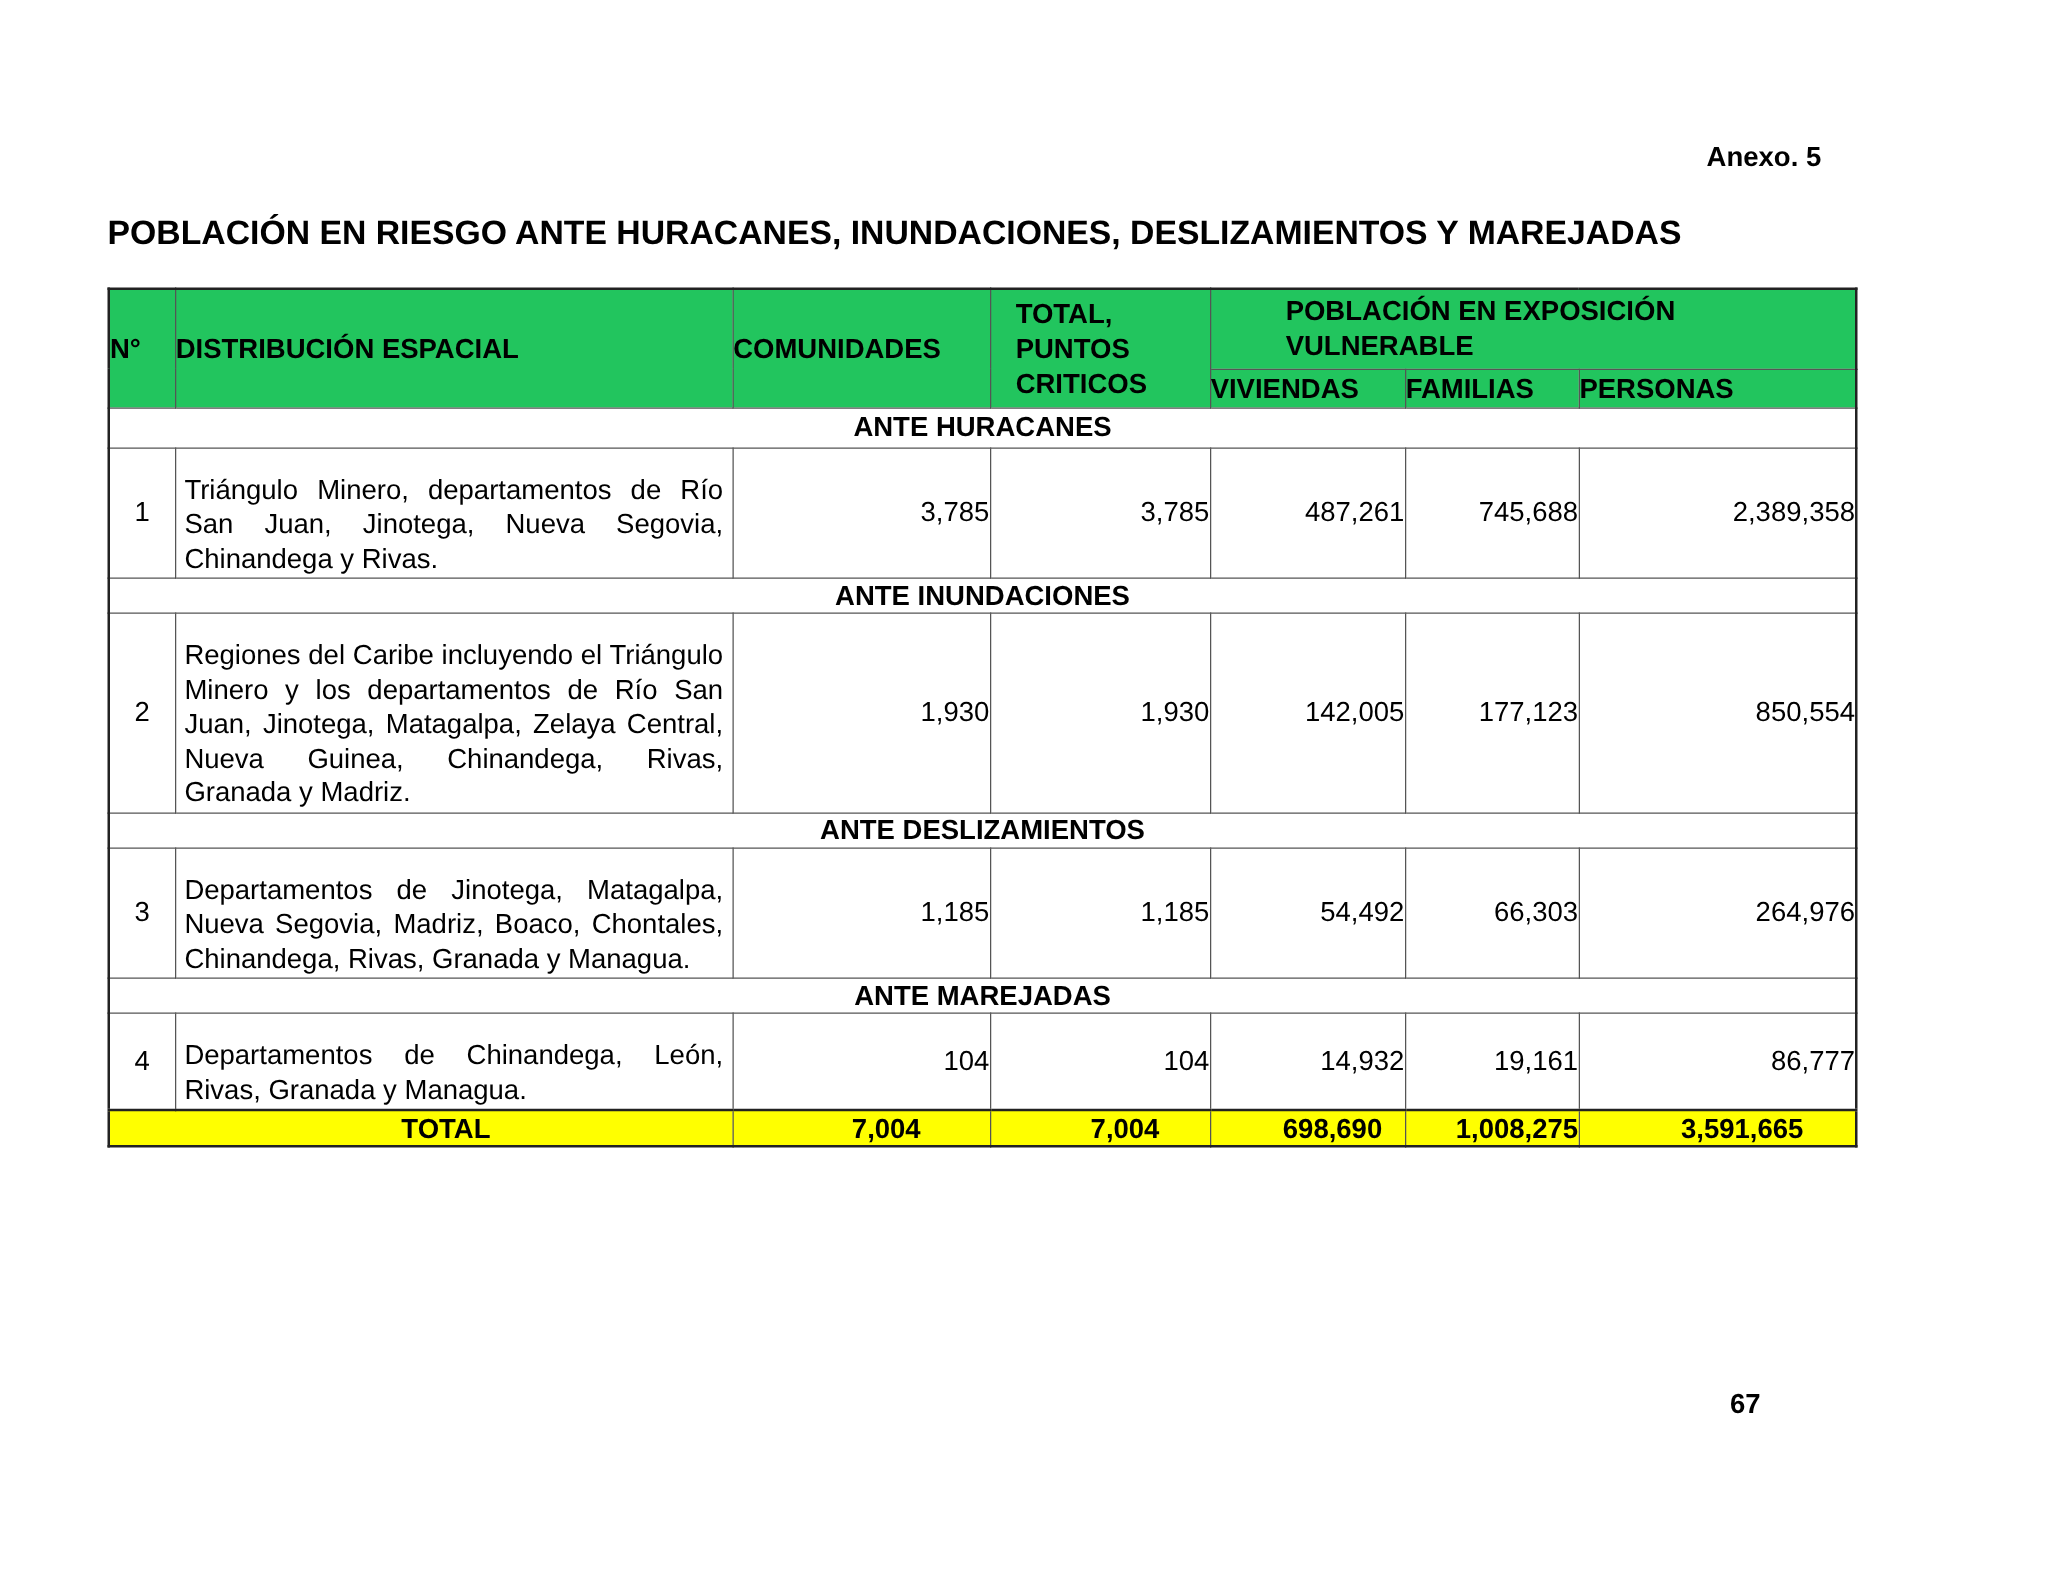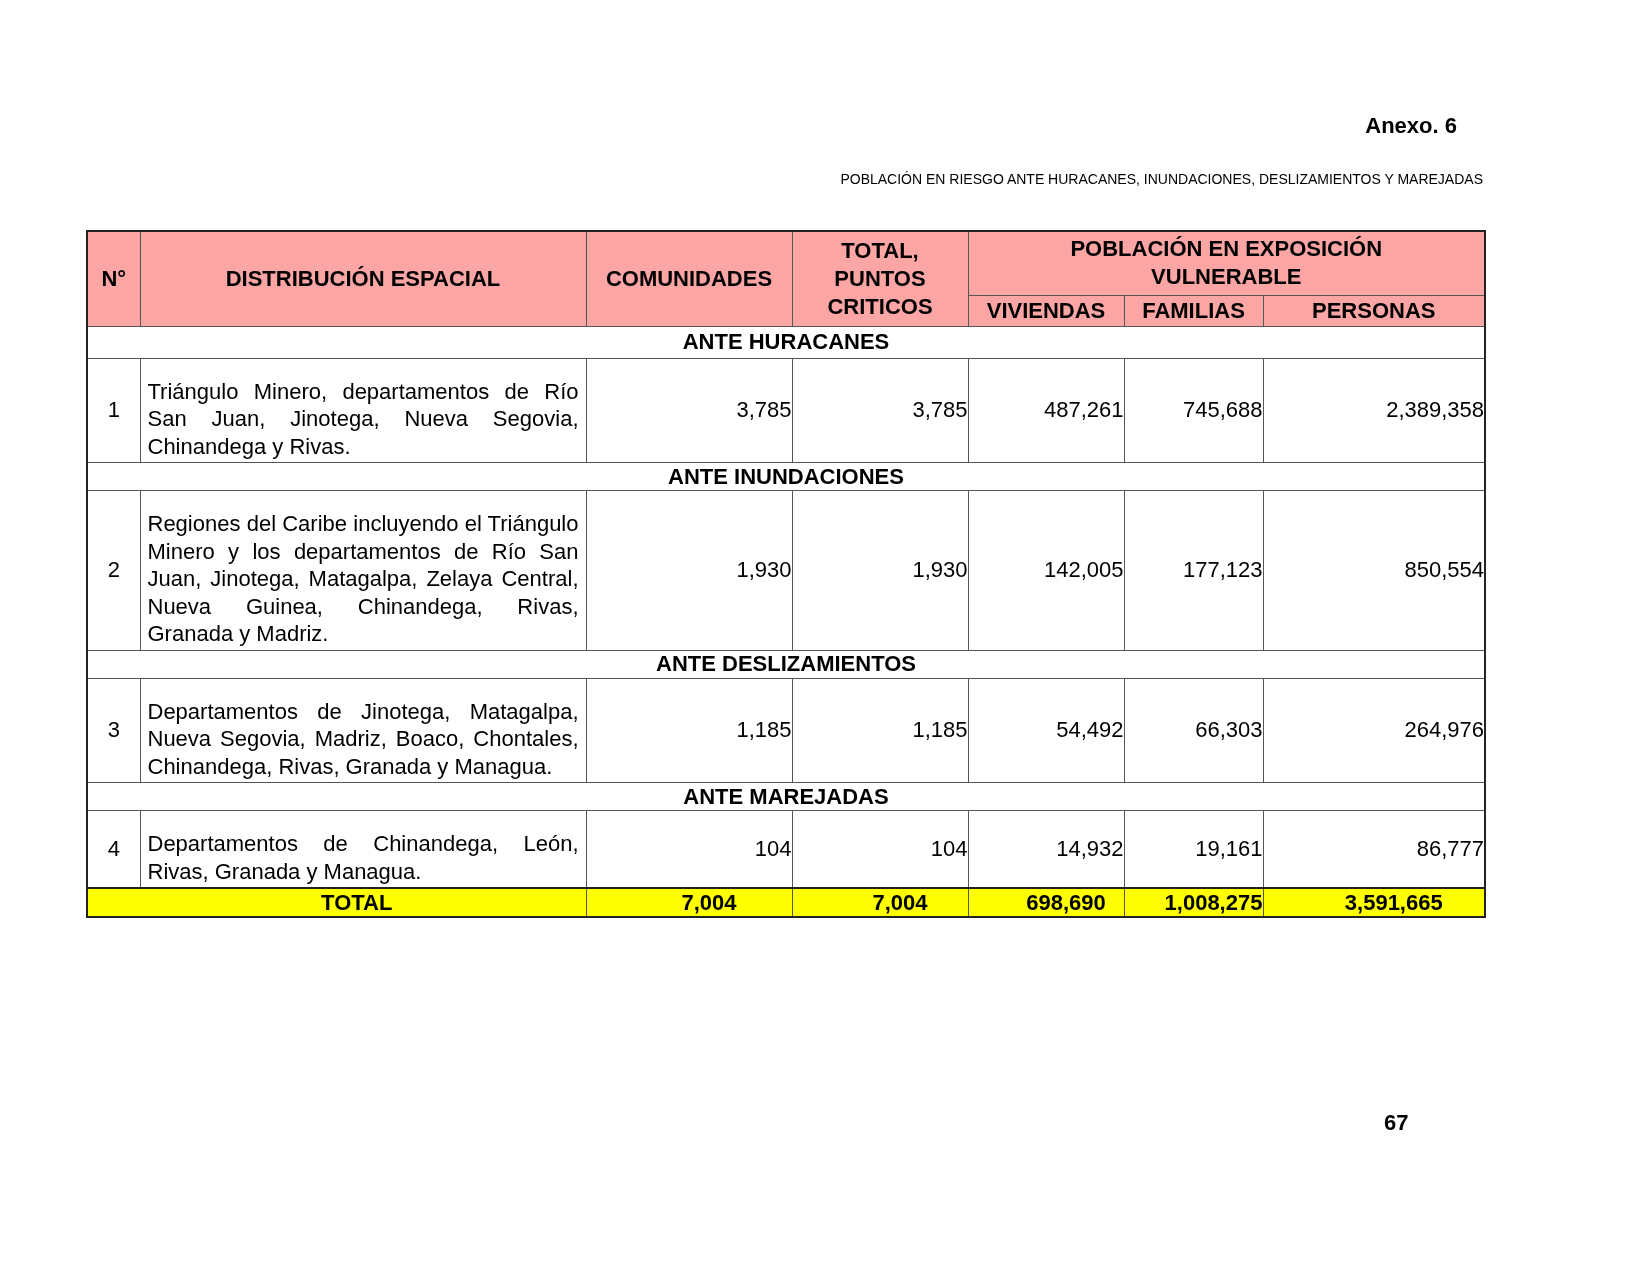--- a/index.html
+++ b/index.html
@@ -1,32 +1,32 @@
 <!DOCTYPE html>
 <html><head>
   <meta charset="utf-8">
   <style>
     html, body { margin: 0; padding: 0; background: #ffffff; }
     body { width: 1650px; height: 1275px; position: relative; font-family: "Liberation Sans", sans-serif; color: #000; overflow: hidden; }
     .annex { position: absolute; top: 113px; right: 193px; font-weight: bold; font-size: 22px; }
-    .title { position: absolute; top: 171px; left: 86px; width: 1397px; text-align: right; font-weight: normal; font-size: 14px; }
+    .title { position: absolute; top: 171px; left: 86px; width: 1397px; text-align: left; font-weight: bold; font-size: 27px; }
     table { position: absolute; top: 230px; left: 86px; width: 1398px; border-collapse: collapse; border: 2.5px solid #222; table-layout: fixed; }
     td, th { border: 1.5px solid #555; padding: 0; font-size: 22px; }
-    th { background: #fca5a5; font-weight: bold; text-align: center; line-height: 28px; }
+    th { background: #22c55e; font-weight: bold; text-align: left; line-height: 28px; }
     .section td { text-align: center; font-weight: bold; height: 31px; }
     .num { text-align: center; }
     .desc { text-align: justify; text-align-last: left; padding: 19px 7px 2px 7px; line-height: 27.5px; }
     .val { text-align: right; }
     .total td { background: #ffff00; font-weight: bold; text-align: center; height: 27px; border-top: 2px solid #222; padding-left: 40px; }
     .page { position: absolute; top: 1110px; left: 1384px; font-weight: bold; font-size: 22px; }
   </style>
 </head>
 <body>
 
-<div class="annex">Anexo. 6</div>
+<div class="annex">Anexo. 5</div>
 <div class="title">POBLACIÓN EN RIESGO ANTE HURACANES, INUNDACIONES, DESLIZAMIENTOS Y MAREJADAS</div>
 
 <table>
   <colgroup>
     <col style="width:53px">
     <col style="width:446px">
     <col style="width:206px">
     <col style="width:176px">
     <col style="width:156px">
     <col style="width:139px">

